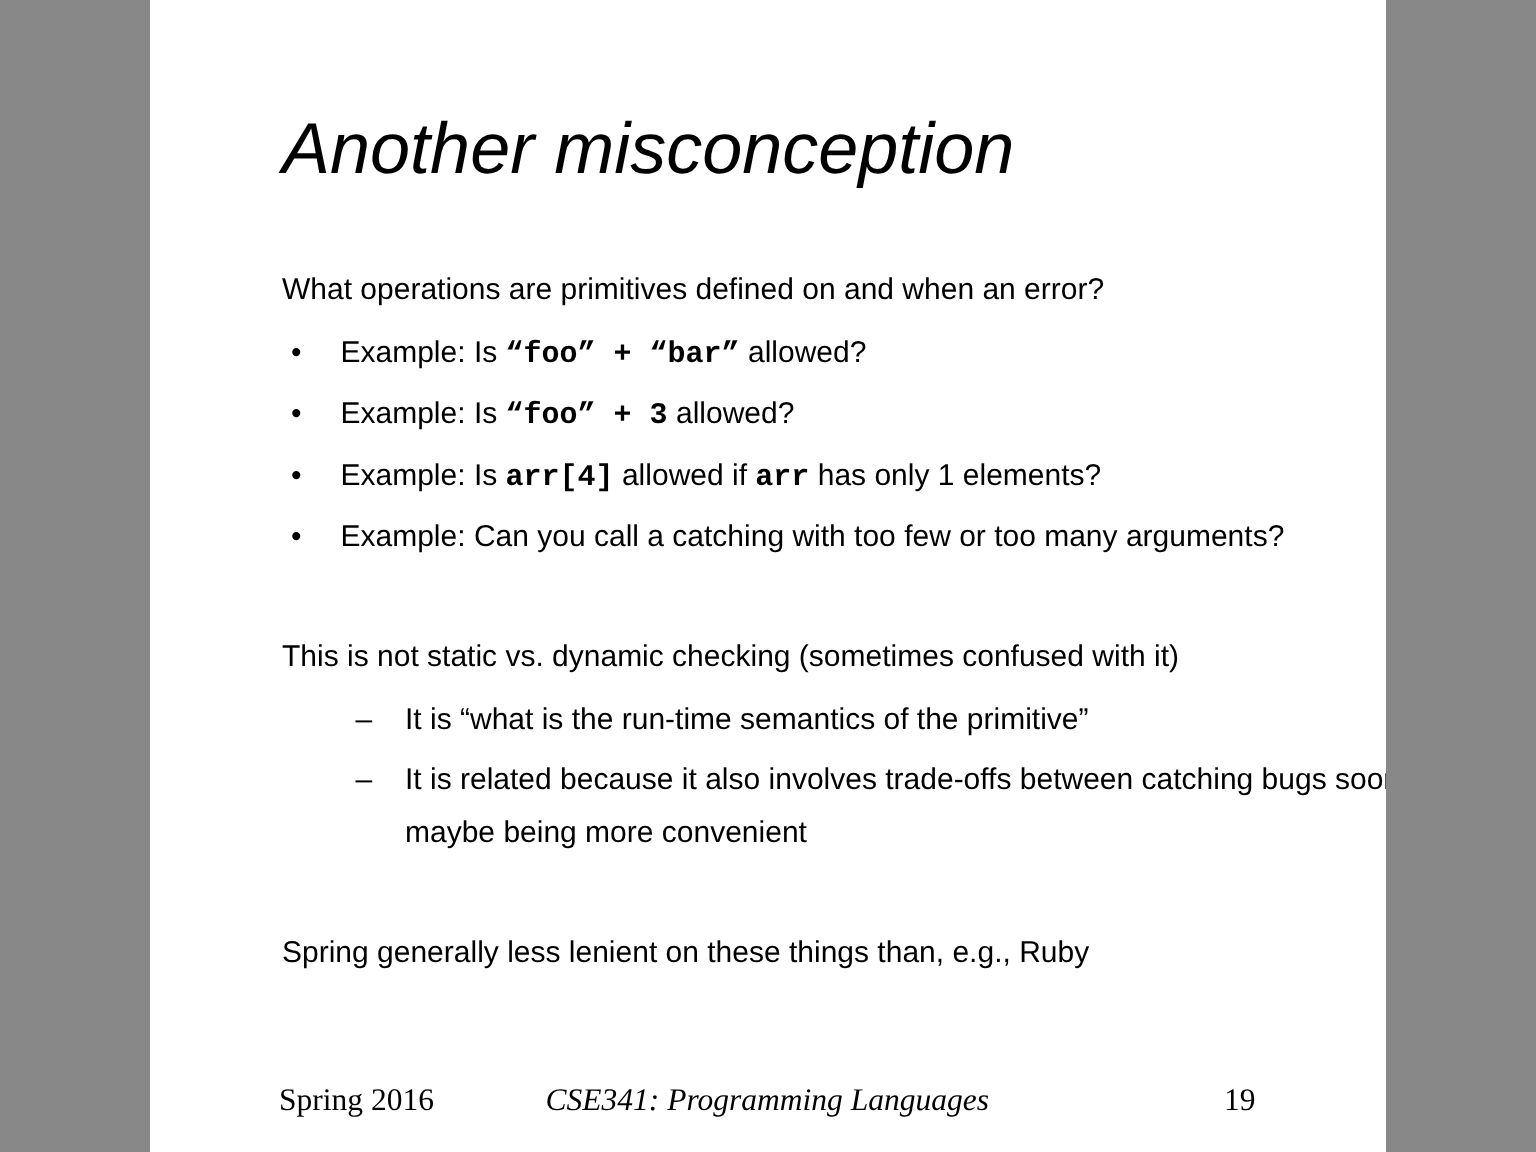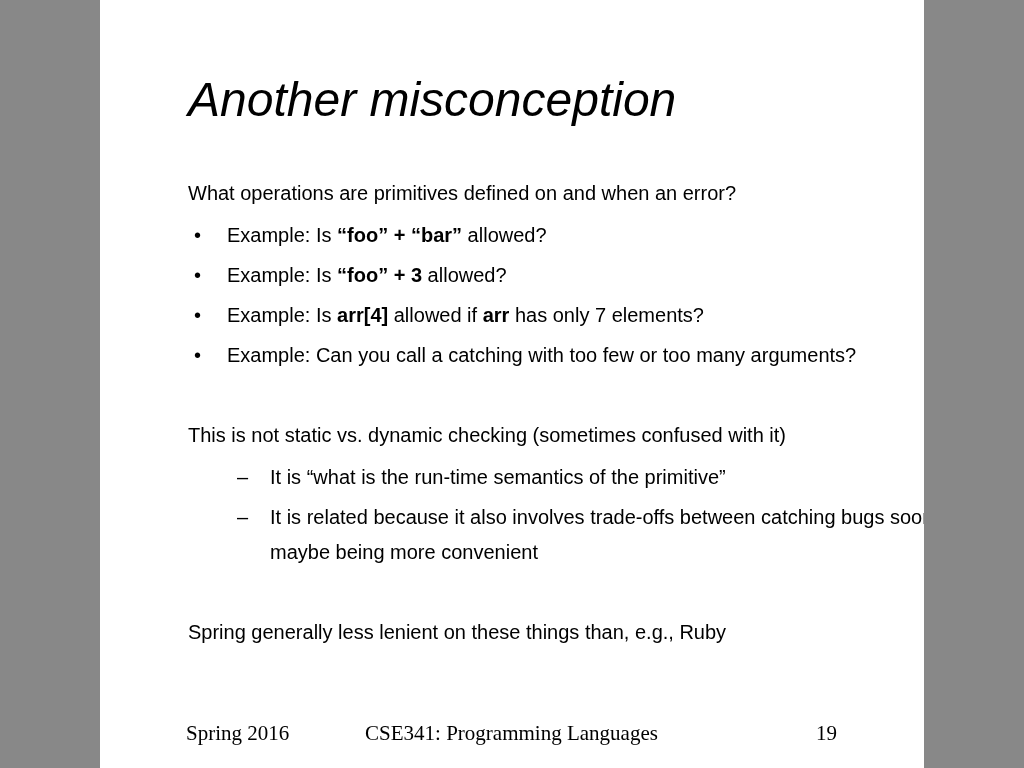--- a/index.html
+++ b/index.html
@@ -54,35 +54,35 @@
     box-sizing: border-box;
   }
   .sub .b-marker {
     flex: 0 0 82px;
     padding-left: 49px;
   }
   .b-text {
     flex: 1;
   }
   .code {
-    font-family: Liberation Sans, sans-serif;
+    font-family: Liberation Mono, monospace;
     font-weight: bold;
     margin-top: 36px;
   }
   .footer {
     position: absolute;
     left: 86px;
     right: 87px;
     top: 720px;
     font-family: "Liberation Serif", serif;
     font-size: 21px;
     line-height: 26px;
   }
   .footer-date   { position: absolute; left: 0; top: 0; }
-  .footer-course { display: block; text-align: center; }
+  .footer-course { display: block; text-align: center; font-style: italic; }
   .footer-page   { position: absolute; right: 0; top: 0; }
 </style>
 </head>
 <body>
 
 <div class="slide">
 
   <h1 class="title">Another misconception</h1>
 
   <div class="body">
@@ -94,21 +94,21 @@
       <span class="b-text"><span>Example: Is </span><span class="code">“foo” + “bar”</span><span> allowed?</span></span>
     </div>
 
     <div class="b-item">
       <span class="b-marker">•</span>
       <span class="b-text"><span>Example: Is </span><span class="code">“foo” + 3</span><span> allowed?</span></span>
     </div>
 
     <div class="b-item">
       <span class="b-marker">•</span>
-      <span class="b-text"><span>Example: Is </span><span class="code">arr[4]</span><span> allowed if </span><span class="code">arr</span><span> has only 7 elements?</span></span>
+      <span class="b-text"><span>Example: Is </span><span class="code">arr[4]</span><span> allowed if </span><span class="code">arr</span><span> has only 1 elements?</span></span>
     </div>
 
     <div class="b-item">
       <span class="b-marker">•</span>
       <span class="b-text"><span>Example: Can you call a catching with too few or too many arguments?</span></span>
     </div>
 
     <p class="statement">This is not static vs. dynamic checking (sometimes confused with it)</p>
 
     <div class="b-item sub">

